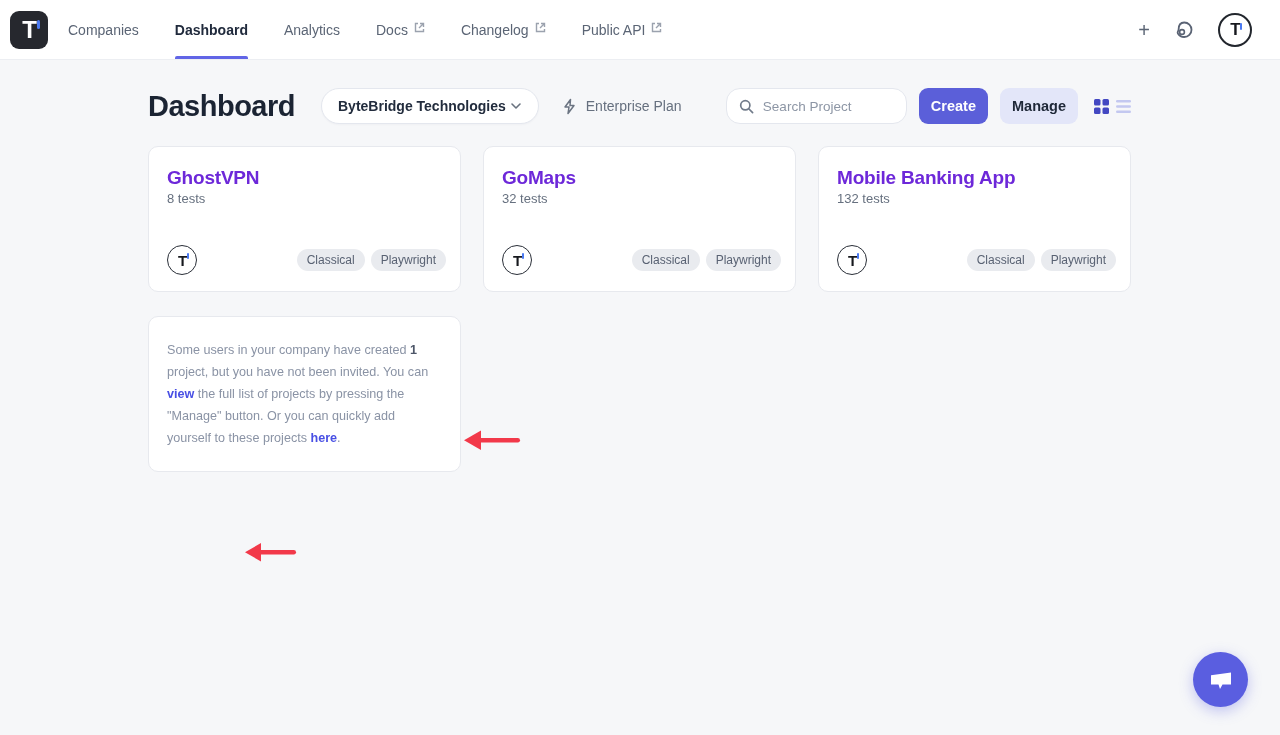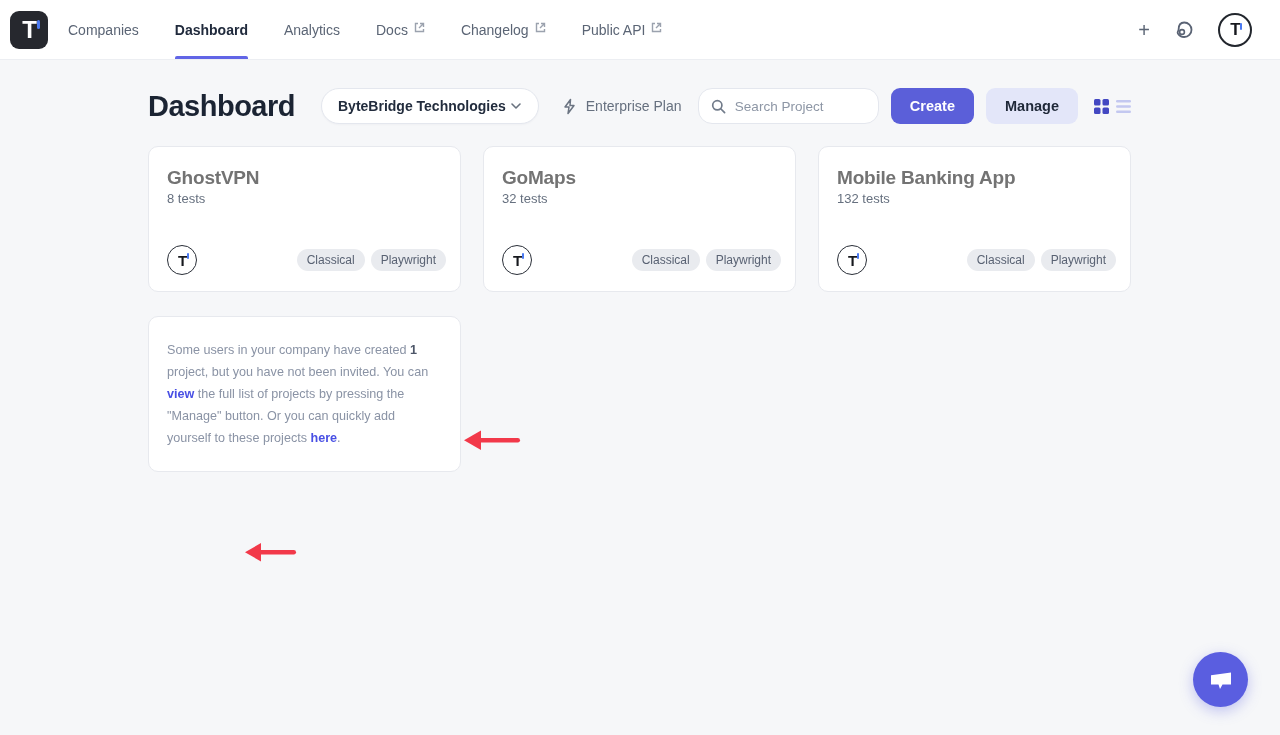--- a/index.html
+++ b/index.html
@@ -69,33 +69,33 @@
   .search-box {
     width:181px; height:36px; background:#ffffff; border:1px solid #e4e7ee;
     border-radius:14px; display:flex; align-items:center; padding:0 12px; gap:9px;
   }
   .search-box input {
     border:none; outline:none; width:100%; font-size:13.5px;
     font-family:inherit; color:#222c3d; background:transparent;
   }
   .search-box input::placeholder { color:#8d96a5; }
   .search-icon { width:15px; height:15px; flex:0 0 auto; }
-  .btn { height:36px; border:none; border-radius:9px; font-family:inherit; font-size:14.5px; font-weight:700; cursor:pointer; padding:0 19px; }
+  .btn { height:36px; border:none; border-radius:9px; font-family:inherit; font-size:14.5px; font-weight:700; cursor:pointer; padding:0 12px; }
   .btn-create { background:#5b5fd9; color:#ffffff; }
   .btn-manage { background:#e3e6f9; color:#1f2838; }
   .view-toggles { display:flex; align-items:center; gap:7px; margin-left:4px; }
   .vt { cursor:pointer; display:flex; }
 
   
   .cards { display:grid; grid-template-columns:repeat(3,1fr); gap:22px; margin-top:22px; }
   .card {
     background:#ffffff; border:1px solid #e7e9ee; border-radius:10px;
     height:146px; padding:20px 18px 18px 18px; position:relative; cursor:pointer;
   }
-  .card-title { font-size:19px; font-weight:800; color:#737373; letter-spacing:-0.2px; }
+  .card-title { font-size:19px; font-weight:800; color:#6d28d9; letter-spacing:-0.2px; }
   .card-tests { font-size:13px; color:#66707f; margin-top:2px; }
   .card-footer {
     position:absolute; left:18px; right:14px; bottom:16px;
     display:flex; align-items:center; justify-content:space-between;
   }
   .proj-logo {
     width:30px; height:30px; border-radius:50%; border:1.5px solid #2a2f38;
     background:#fff; display:flex; align-items:center; justify-content:center; position:relative;
   }
   .proj-logo .t-circle-glyph { font-size:15px; }

